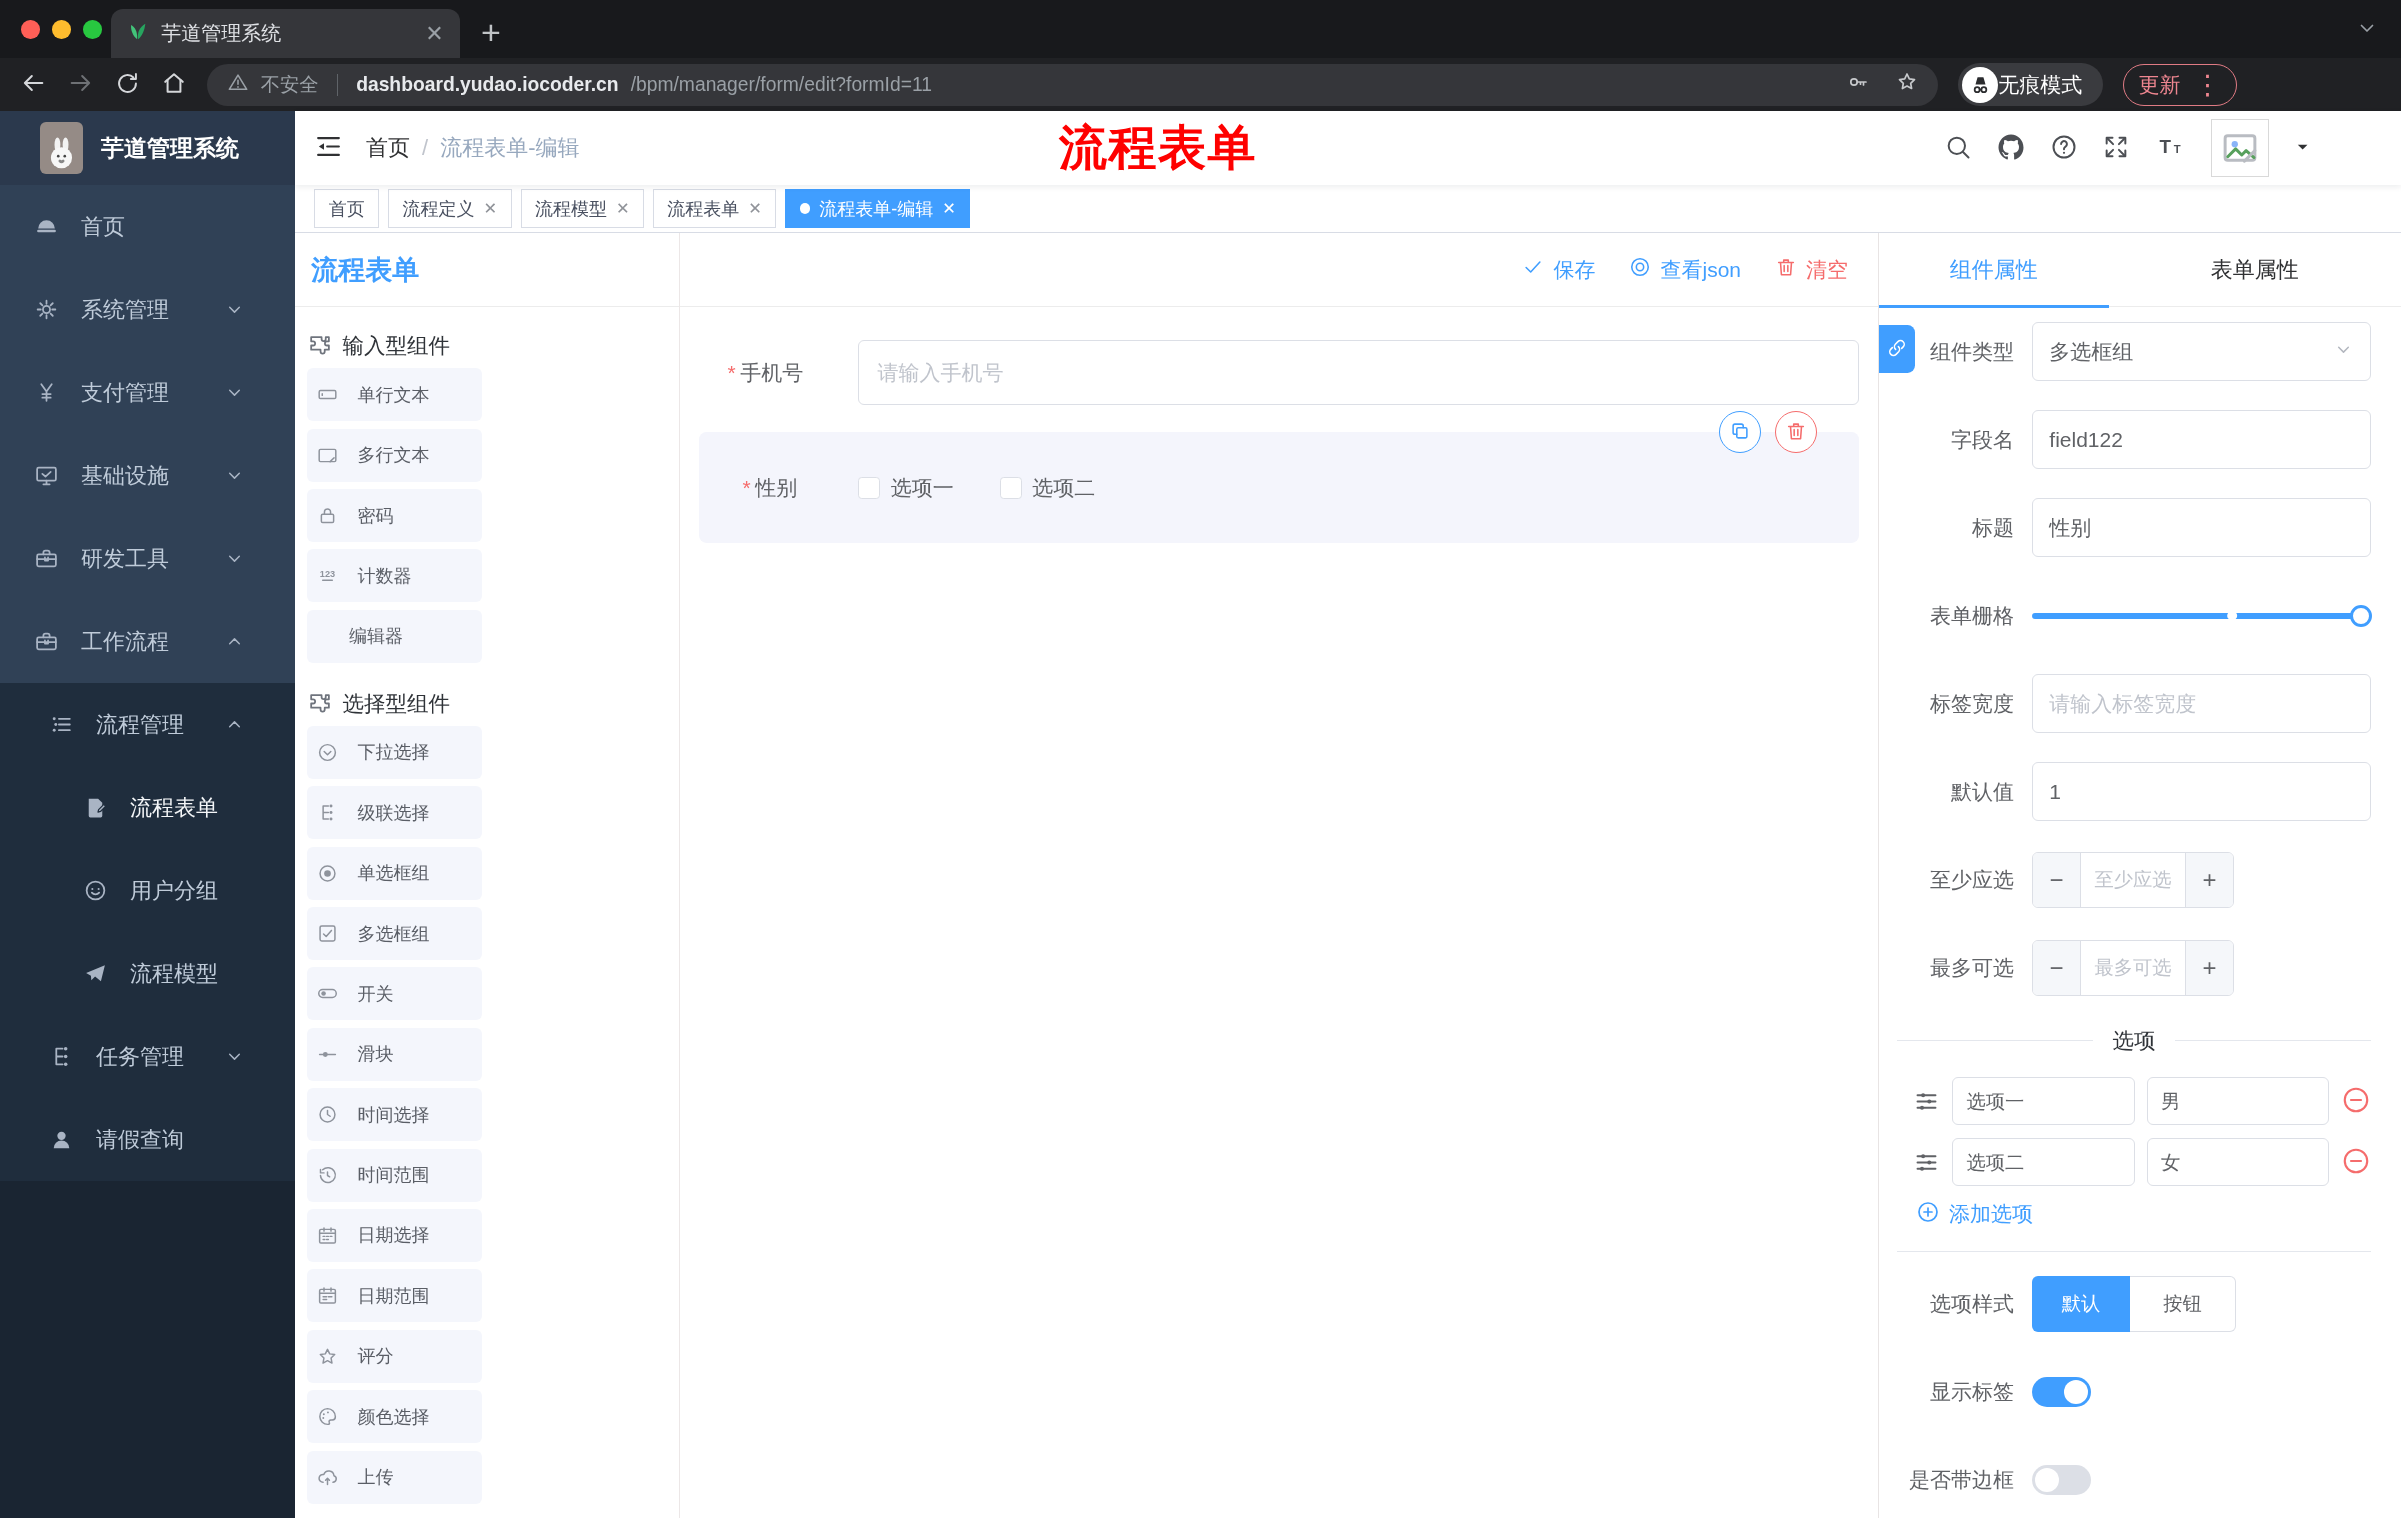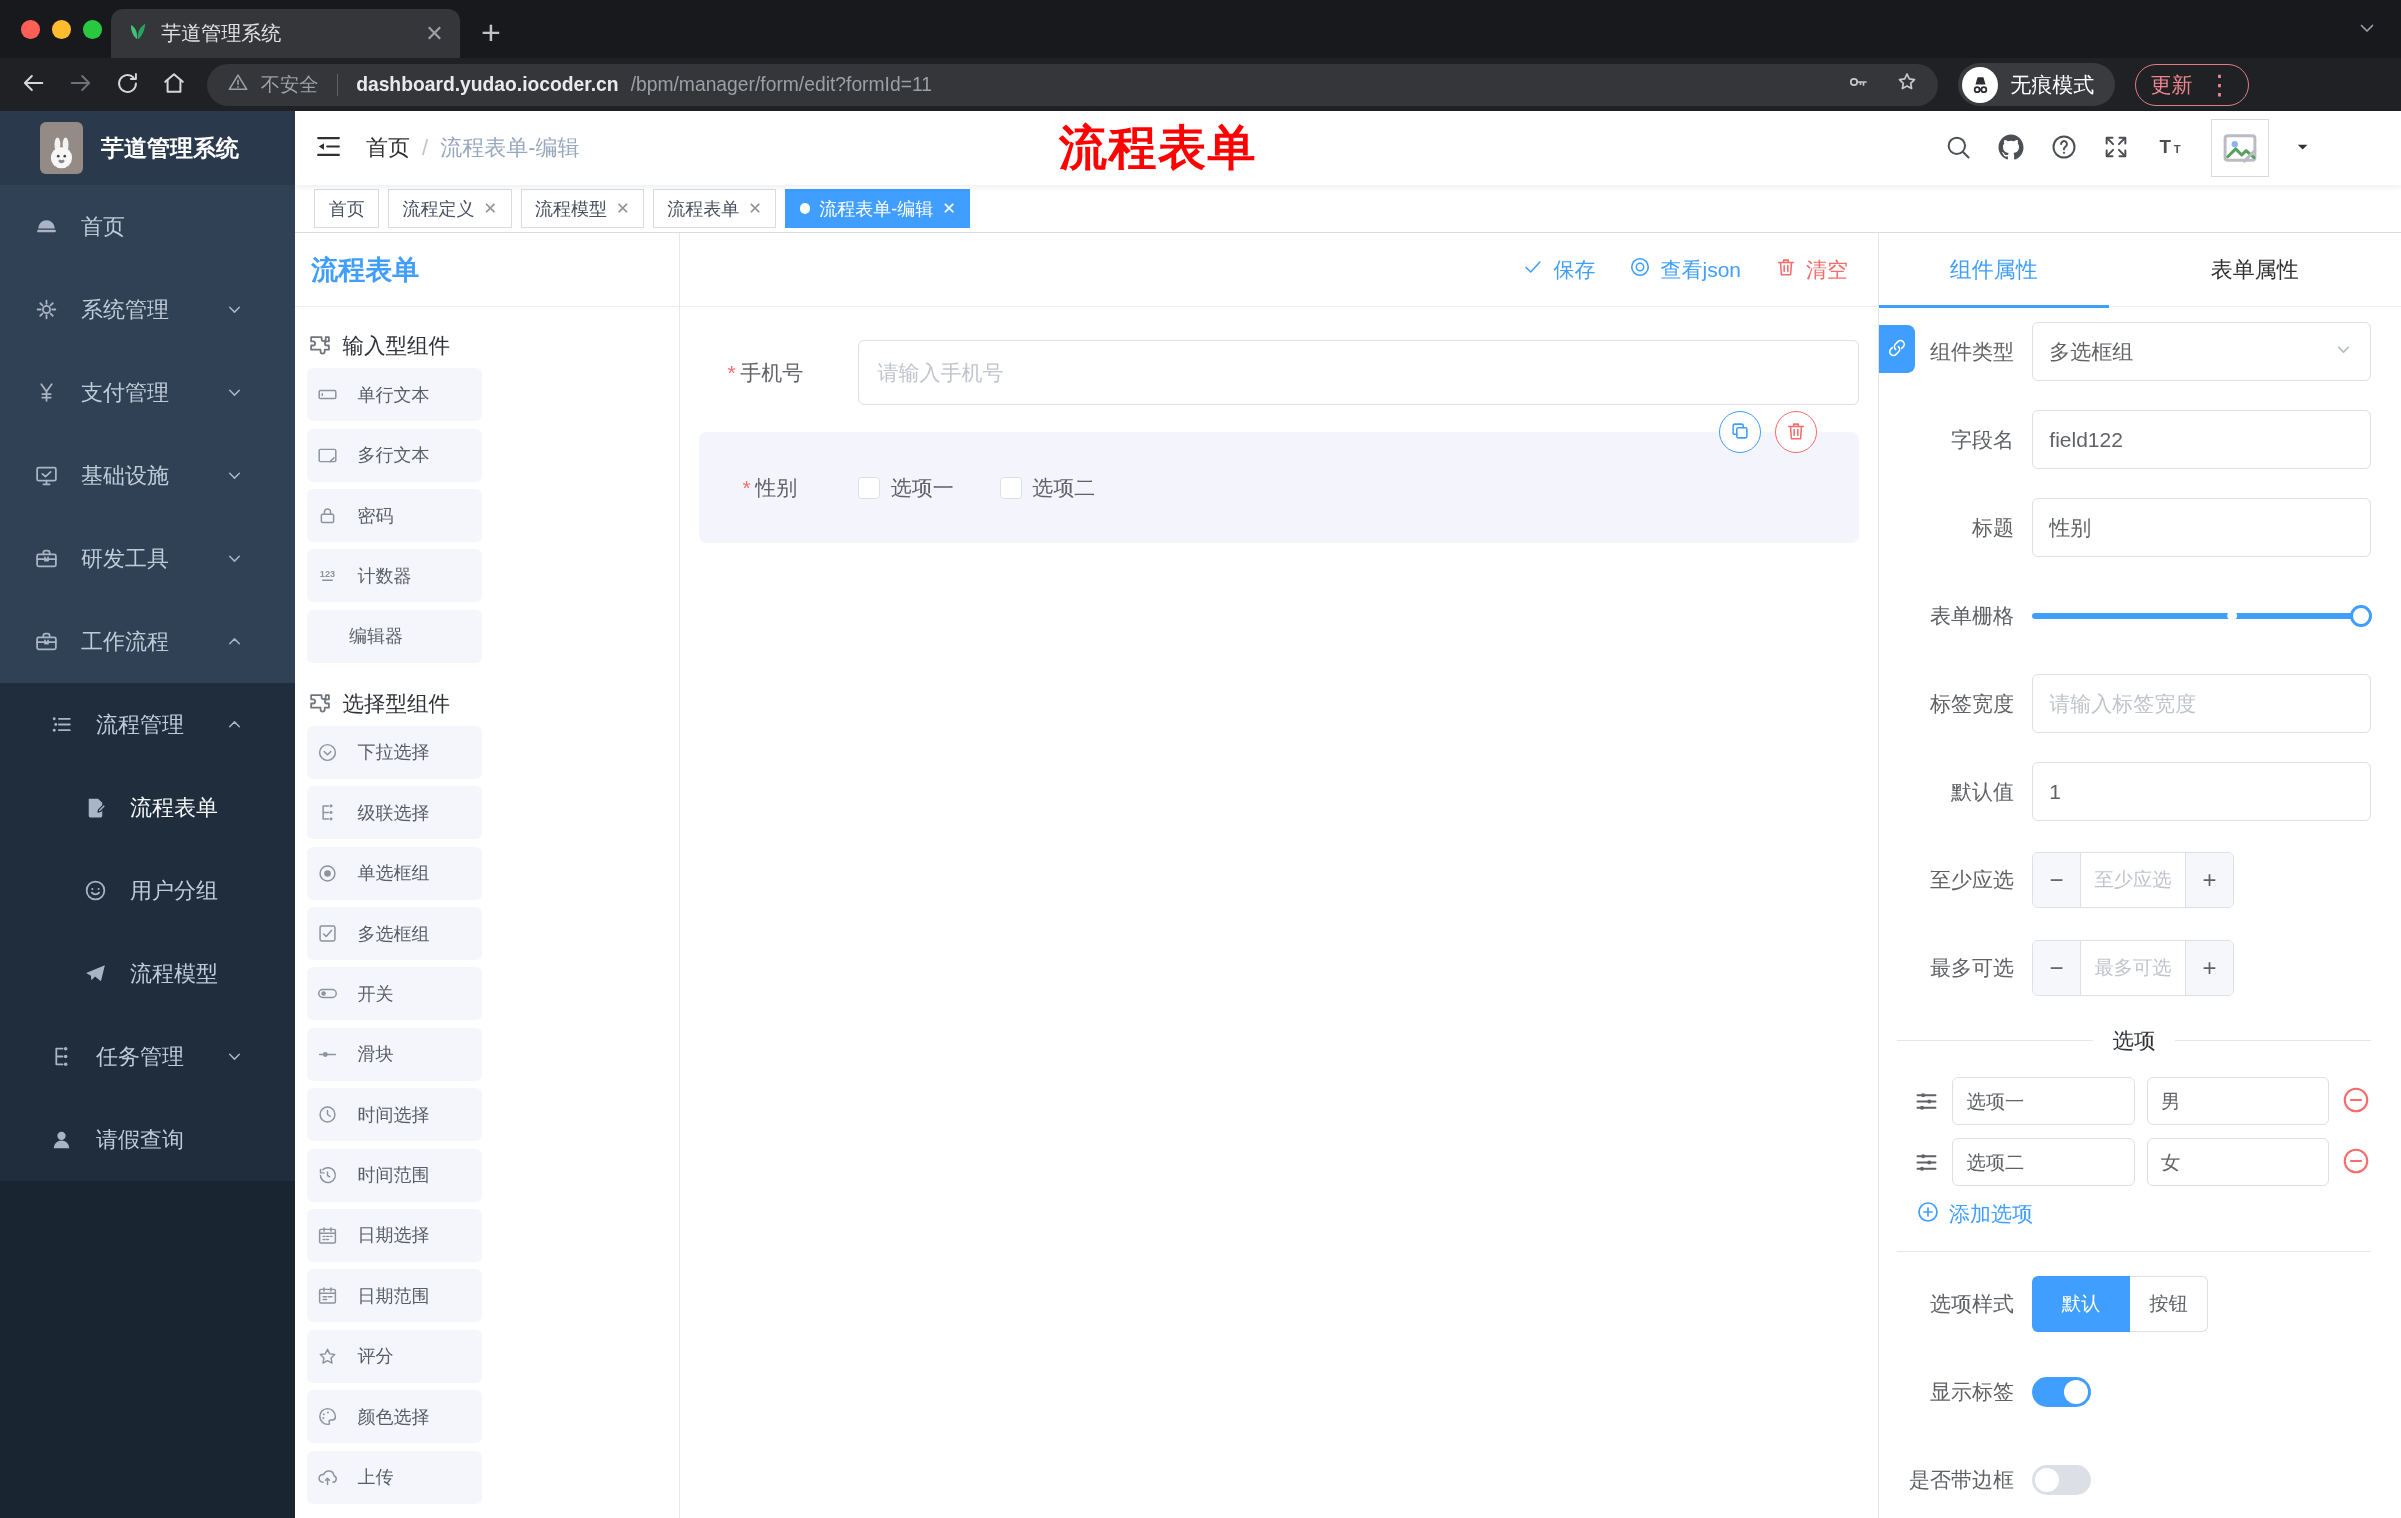--- a/index.html
+++ b/index.html
@@ -17,21 +17,21 @@
 .newtab-btn { position:absolute; left:481px; bottom:9px; color:#c0c3c6; font-size:34px; line-height:34px; }
 .strip-chev { position:absolute; right:22px; top:16.3px; color:#9aa0a6; }
 .btoolbar { height:53px; background:#202124; display:flex; align-items:center; padding:0 19.3px; gap:19.3px; }
 .bnav { color:#d5d7da; } .bnav.dim { color:#6e7175; }
 .urlbar { width:1731px; height:42px; background:#35363a; border-radius:21px; display:flex; align-items:center;
   padding:0 19.3px; gap:12px; color:#9aa0a6; font-size:19.3px; }
 .url-div { width:1.5px; height:22px; background:#5f6368; margin:0 6px; }
 .url-host { color:#e8eaed; font-weight:bold; }
 .url-path { color:#9aa0a6; }
 .url-right { margin-left:auto; display:flex; gap:25px; color:#c7c9cc; align-items:center; }
-.incog { height:43px; background:#3a3b3f; border-radius:21.5px; display:flex; align-items:center; padding:0 21px 0 4.5px; gap:12px; color:#fff; font-size:21px; }
+.incog { height:43px; background:#3a3b3f; border-radius:21.5px; display:flex; align-items:center; padding:0 21px 0 4.5px; color:#fff; font-size:21px; }
 .incog-circ { width:36px; height:36px; background:#fff; border-radius:50%; display:flex; align-items:center; justify-content:center; color:#2b2c2f; }
 .update-pill { height:42px; border:1.5px solid #e07b84; border-radius:21px; display:flex; align-items:center; padding:0 15px; gap:13.4px; color:#ee8690; font-size:21px; }
 
 
 .app { display:flex; height:1407px; }
 .sidebar { width:295px; background:#304156; display:flex; flex-direction:column; color:#bfcbd9; flex:none; }
 .brand { height:74px; background:#2b394d; display:flex; align-items:center; padding-left:40px; gap:18px; flex:none; }
 .brand-avatar { width:43px; height:52px; border-radius:6px; background:#958b86; overflow:hidden; display:flex; align-items:flex-end; justify-content:center; }
 .brand-name { color:#fff; font-size:23px; font-weight:bold; }
 .m-item { height:83px; display:flex; align-items:center; padding-right:28px; cursor:pointer; font-size:22px; }
@@ -120,21 +120,21 @@
 .pdivider { display:flex; align-items:center; gap:19.3px; margin:18px 0 22px 18px; color:#2f3338; font-size:21.5px; }
 .pdivider .dline { flex:1; height:1.5px; background:#e4e7ed; }
 .opt-row { display:flex; align-items:center; gap:12px; margin-bottom:13.4px; padding-left:34px; }
 .opt-row .icon.grab { color:#606266; cursor:grab; }
 .opt-input { width:183px; height:48px; border:1.5px solid #dcdfe6; border-radius:6px; display:flex; align-items:center; padding:0 13.4px; font-size:19.3px; color:#606266; background:#fff; }
 .opt-del { color:#f56c6c; cursor:pointer; }
 .add-opt { display:flex; align-items:center; gap:9px; color:#409eff; font-size:21px; padding-left:37px; margin:10.4px 0 15px; cursor:pointer; }
 .hr-plain { height:1.5px; background:#e4e7ed; margin:22px 0 22px 18px; }
 .seg { display:flex;justify-content:flex-end; }
 .seg-a { width:98px; height:56px; background:#409eff; color:#fff; border-radius:6px 0 0 6px; display:flex; align-items:center; justify-content:center; font-size:19.3px; cursor:pointer; }
-.seg-b { width:78px; height:56px; background:#fff; border:1.5px solid #dcdfe6; border-left:none; color:#606266; border-radius:0 6px 6px 0; display:flex; align-items:center; justify-content:center; font-size:19.3px; cursor:pointer; }
+.seg-b { width:106px; height:56px; background:#fff; border:1.5px solid #dcdfe6; border-left:none; color:#606266; border-radius:0 6px 6px 0; display:flex; align-items:center; justify-content:center; font-size:19.3px; cursor:pointer; }
 .switch { width:59px; height:30px; border-radius:15px; position:relative; cursor:pointer; flex:none; }
 .switch.on { background:#409eff; }
 .switch.off { background:#dcdfe6; }
 .switch .knob { position:absolute; top:3px; width:24px; height:24px; border-radius:50%; background:#fff; }
 .switch.on .knob { right:3px; }
 .switch.off .knob { left:3px; }
 </style>
 </head>
 <body>
 

